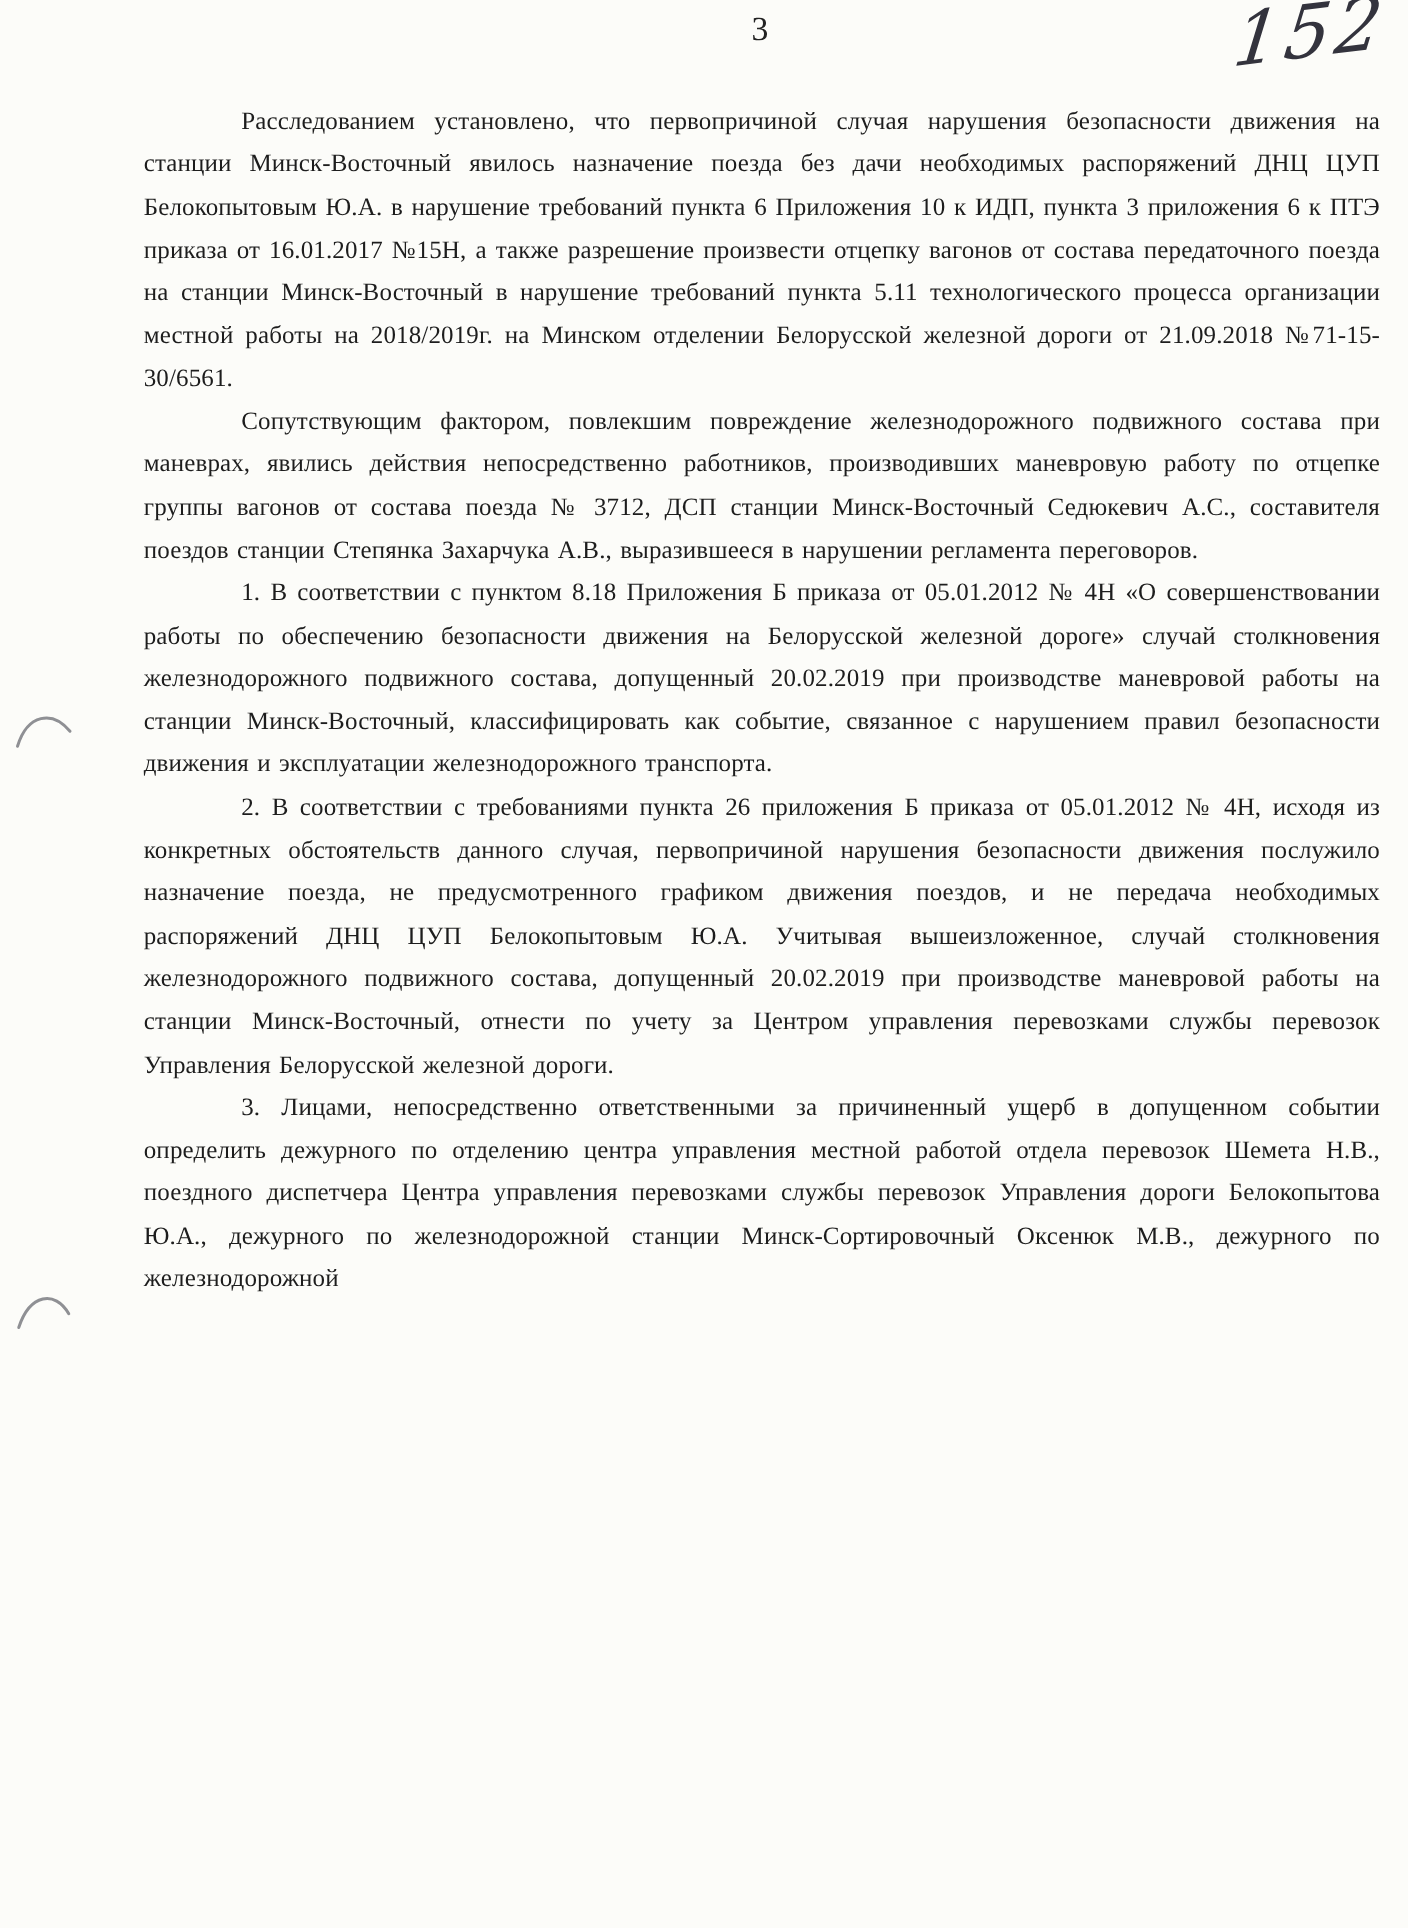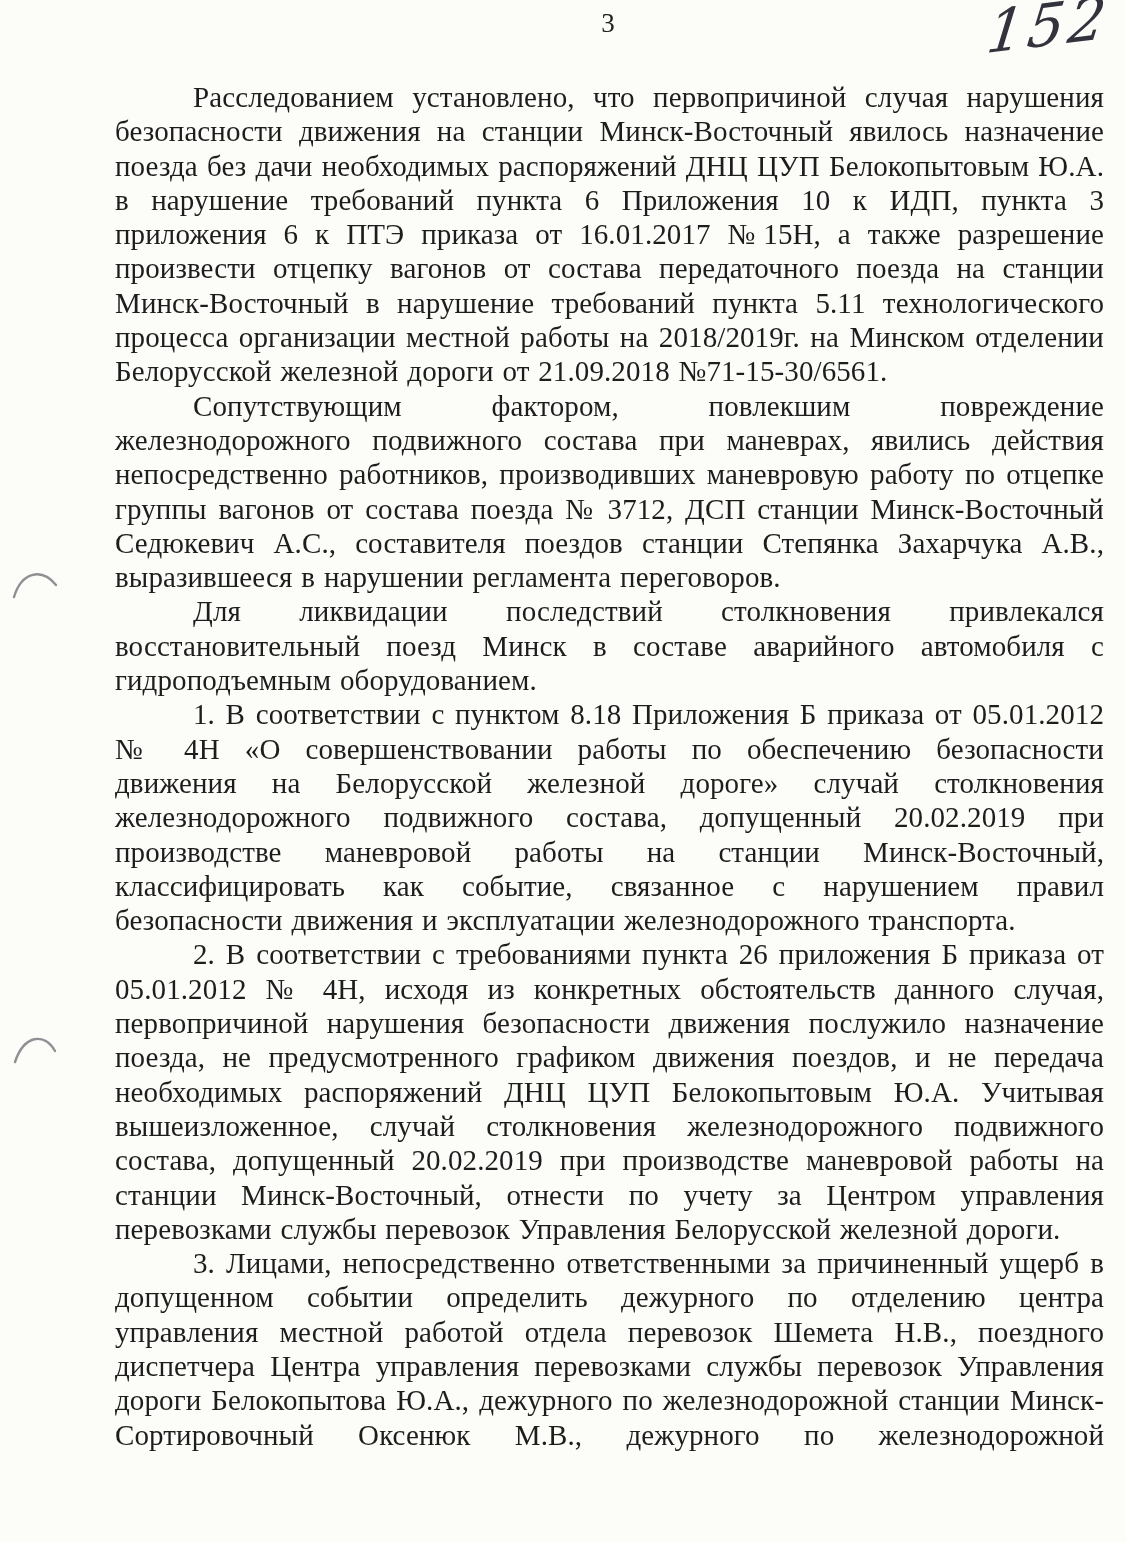--- a/index.html
+++ b/index.html
@@ -35,21 +35,21 @@
     transform: rotate(-7deg) skewX(-14deg);
     letter-spacing: 4px;
     line-height: 1;
   }
   .content {
     position: absolute;
     left: 115px;
     right: 22px;
     top: 80px;
     text-align: justify;
-    font-size: 29px;
+    font-size: 20px;
     line-height: 34.3px;
     word-spacing: 1.5px;
     letter-spacing: 0.1px;
   }
   .content p {
     margin: 0;
     text-indent: 78px;
   }
   .resolution-heading {
     text-indent: 0 !important;
@@ -80,21 +80,20 @@
     <path d="M4,34 C12,8 32,5 46,22" fill="none" stroke="#8f9094" stroke-width="2.4" stroke-linecap="round"></path>
   </svg>
 
   <svg class="pen-arc arc-2" width="54" height="42" viewBox="0 0 54 42">
     <path d="M5,36 C14,9 34,6 45,25" fill="none" stroke="#8f9094" stroke-width="2.4" stroke-linecap="round"></path>
   </svg>
 
   <div class="content">
     <p>Расследованием установлено, что первопричиной случая нарушения безопасности движения на станции Минск-Восточный явилось назначение поезда без дачи необходимых распоряжений ДНЦ ЦУП Белокопытовым Ю.А.  в нарушение требований пункта 6 Приложения 10 к ИДП, пункта 3 приложения 6 к ПТЭ приказа от 16.01.2017 №15Н, а также разрешение произвести отцепку вагонов от состава передаточного поезда на станции Минск-Восточный в нарушение требований пункта 5.11 технологического процесса организации местной работы на 2018/2019г. на Минском отделении Белорусской железной дороги от 21.09.2018 №71-15-30/6561.</p>
     <p>Сопутствующим фактором, повлекшим повреждение железнодорожного подвижного состава при маневрах, явились действия непосредственно работников, производивших маневровую работу по отцепке группы вагонов от состава поезда № 3712, ДСП станции Минск-Восточный Седюкевич А.С., составителя поездов станции Степянка Захарчука А.В., выразившееся в нарушении регламента переговоров.</p>
-    <p>Для ликвидации последствий столкновения привлекался восстановительный поезд Минск в составе аварийного автомобиля с гидроподъемным оборудованием.</p>
 
 
     <p>1. В соответствии с пунктом 8.18 Приложения Б приказа от 05.01.2012 № 4Н «О совершенствовании работы по обеспечению безопасности движения на Белорусской железной дороге» случай столкновения железнодорожного подвижного состава, допущенный 20.02.2019 при производстве маневровой работы на станции Минск-Восточный, классифицировать как событие, связанное с нарушением правил безопасности движения и эксплуатации железнодорожного транспорта.</p>
     <p>2. В соответствии с требованиями пункта 26 приложения Б приказа от 05.01.2012 № 4Н, исходя из конкретных обстоятельств данного случая, первопричиной нарушения безопасности движения послужило назначение поезда, не предусмотренного графиком движения поездов, и не передача необходимых распоряжений ДНЦ ЦУП Белокопытовым Ю.А. Учитывая вышеизложенное, случай столкновения железнодорожного подвижного состава, допущенный 20.02.2019 при производстве маневровой работы на станции Минск-Восточный, отнести по учету за Центром управления перевозками службы перевозок Управления Белорусской железной дороги.</p>
     <p class="cut-off">3. Лицами, непосредственно ответственными за причиненный ущерб  в допущенном событии определить дежурного по отделению центра управления местной работой отдела перевозок Шемета Н.В., поездного диспетчера Центра управления перевозками службы перевозок Управления дороги Белокопытова Ю.А., дежурного по железнодорожной станции Минск-Сортировочный Оксенюк М.В., дежурного по железнодорожной</p>
   </div>
 
 </div>
 
 </body></html>

